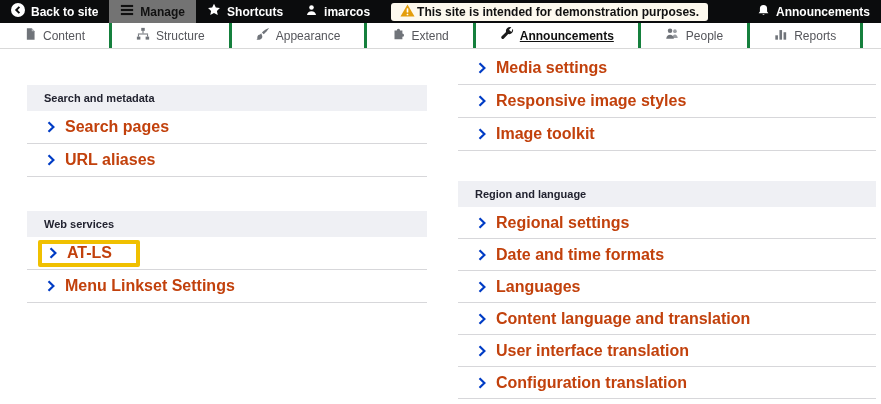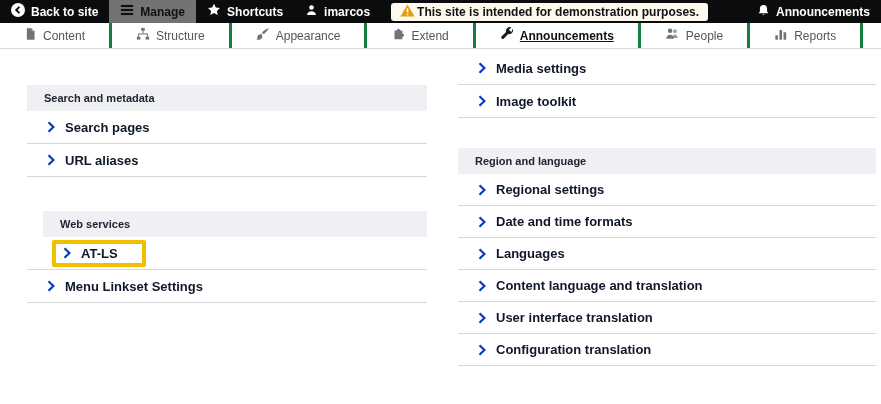--- a/index.html
+++ b/index.html
@@ -33,29 +33,29 @@
   .col-left  { left:27px;  top:36px; width:400px; }
   .col-right { left:458px; top:3px;  width:418px; }
 
   .section-header { height:26px; background:#eff0f4; display:flex; align-items:center;
     padding:0 17px; font-size:11px; font-weight:bold; color:#222330; }
   .link-row { display:flex; align-items:center; padding-left:20px;
     border-bottom:1px solid #d7d7da; cursor:pointer; }
   .col-left  .link-row { height:33px;align-items:center; }
   .col-right .link-row { height:33px; }
   .col-right .sec2 .link-row { height:32px; }
-  .link-row a { color:#0f172a; font-size:13px; font-weight:bold; text-decoration:none;
+  .link-row a { color:#c2410c; font-size:16px; font-weight:bold; text-decoration:none;
     margin-left:10px; }
   .chev { display:flex; align-items:center; }
-  .gap-l { margin-top:34px;margin-left:16px; }
+  .gap-l { margin-top:34px; }
   .gap-r { margin-top:30px; }
 
   .hl-row { padding-left:0; }
   .hl-box { display:inline-flex; align-items:center; border:4px solid #f0c000;
-    border-radius:2px; margin-left:25px; padding:2px 24px 2px 7px; height:27px; }
+    border-radius:2px; margin-left:11px; padding:2px 24px 2px 7px; height:27px; }
 </style>
 </head>
 <body>
 
 <div class="admin-bar">
   <div class="abar-item">
     <span>
       <svg width="14" height="14" viewBox="0 0 16 16">
           <circle cx="8" cy="8" r="8" fill="#fff"></circle>
           <path d="M9.6 4.4 6 8l3.6 3.6" stroke="#0b0c0d" stroke-width="2.2" fill="none"></path>
@@ -253,20 +253,28 @@
             </svg>
           </span>
         <a>Media settings</a>
       </div>
       <div class="link-row">
         <span class="chev">
             <svg width="8" height="12" viewBox="0 0 8 12">
               <path d="M1.5 1.2 6.4 6l-4.9 4.8" stroke="#003cc5" stroke-width="2.2" fill="none"></path>
             </svg>
           </span>
+        <a>Responsive image styles</a>
+      </div>
+      <div class="link-row">
+        <span class="chev">
+            <svg width="8" height="12" viewBox="0 0 8 12">
+              <path d="M1.5 1.2 6.4 6l-4.9 4.8" stroke="#003cc5" stroke-width="2.2" fill="none"></path>
+            </svg>
+          </span>
         <a>Image toolkit</a>
       </div>
     </div>
 
     <div class="sec2">
       <div class="section-header gap-r">Region and language</div>
       <div class="link-row">
         <span class="chev">
             <svg width="8" height="12" viewBox="0 0 8 12">
               <path d="M1.5 1.2 6.4 6l-4.9 4.8" stroke="#003cc5" stroke-width="2.2" fill="none"></path>

